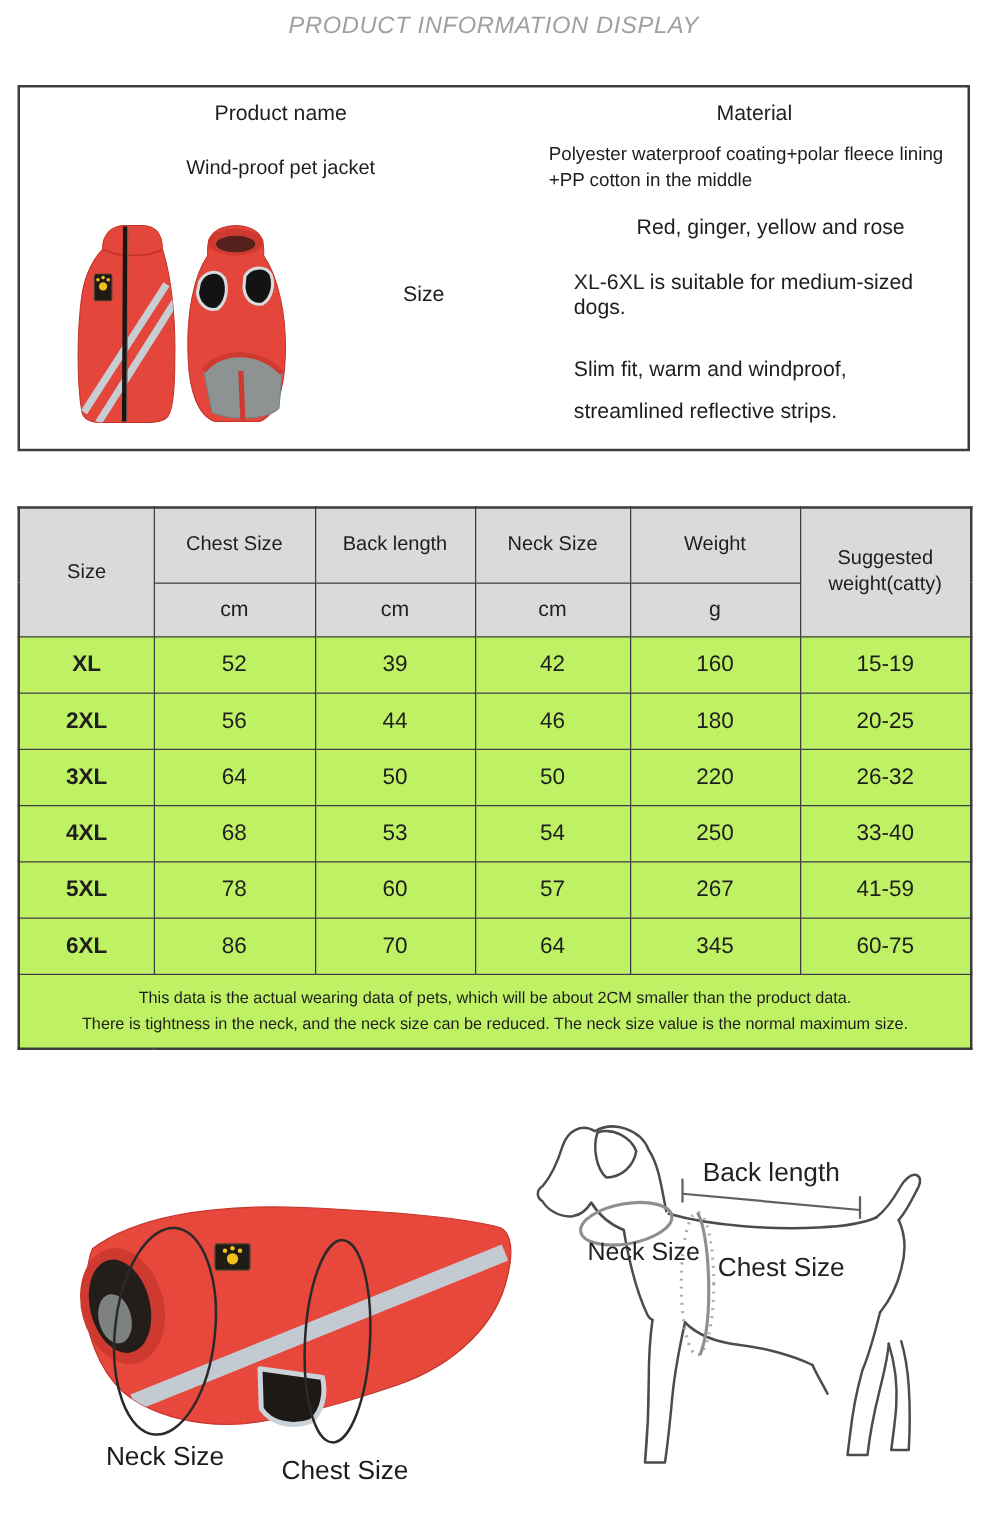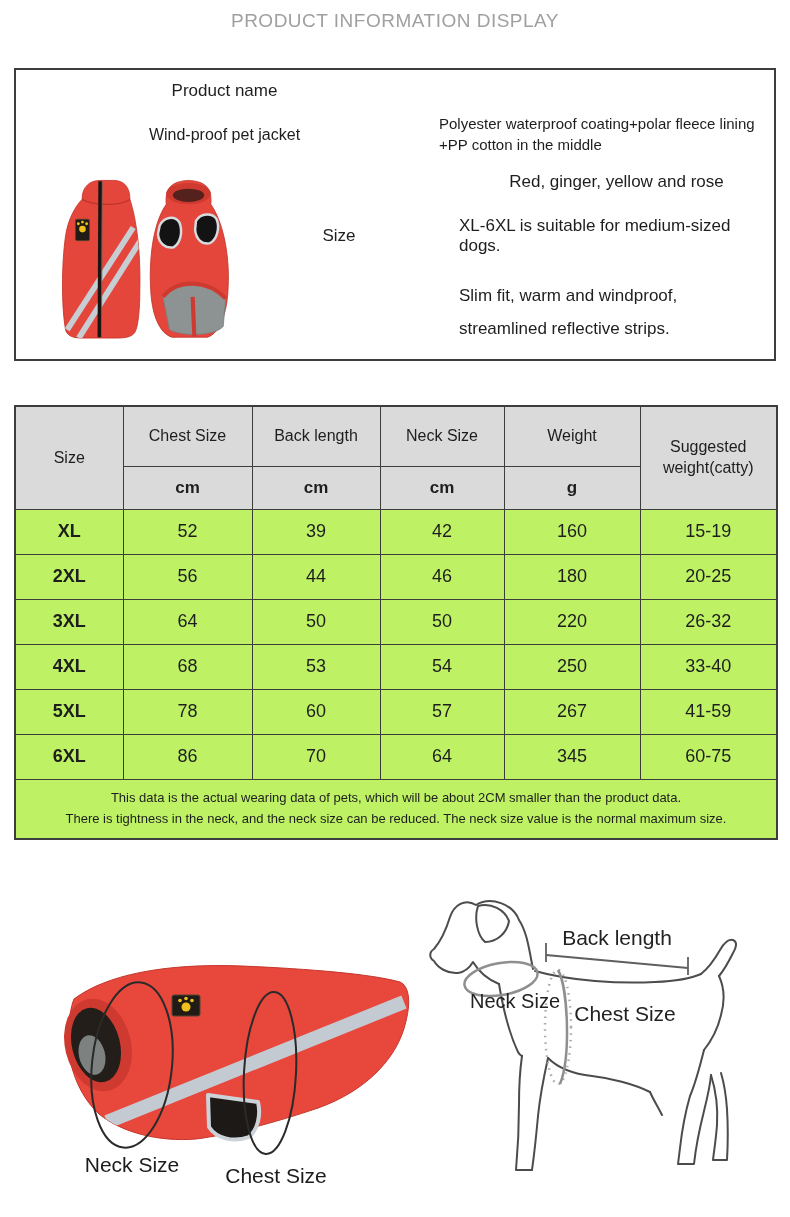--- a/index.html
+++ b/index.html
@@ -1,19 +1,19 @@
 <!DOCTYPE html>
 <html><head>
 <meta charset="utf-8">
 <style>
   html,body{margin:0;padding:0;background:#fff;}
   .page{position:relative;width:790px;height:1217px;background:#fff;overflow:hidden;
         font-family:"Liberation Sans",sans-serif;color:#1e1e1e;}
   .title{position:absolute;top:10px;left:0;width:790px;text-align:center;
-         font-size:19px;letter-spacing:.5px;color:#a0a0a0;font-weight:400;}
+         font-size:19px;letter-spacing:.5px;color:#a0a0a0;font-weight:400;font-style:italic;}
 
   
   .t1{position:absolute;left:14px;top:68px;width:762px;box-sizing:border-box;
       display:grid;grid-template-columns:229px 152px 377px;
       grid-template-rows:42px 45px 50px 58px 94px;
       border:2px solid #3d3d3d;background:#fff;}
   .t1 .cell{display:flex;align-items:center;justify-content:center;box-sizing:border-box;
             border-color:#3d3d3d;border-style:solid;border-width:0;margin-left:36px;}
   .c-pn{grid-column:1/3;grid-row:1;border-right-width:1px;border-bottom-width:1px;font-size:17px;}
   .c-mat{grid-column:3;grid-row:1;border-bottom-width:1px;font-size:17px;}
@@ -31,21 +31,21 @@
   .c-val3{grid-column:3;grid-row:5;justify-content:flex-start;padding-left:26px;
           padding-right:34px;font-size:17px;line-height:1.95;}
 
   
   .t2{position:absolute;left:14px;top:405px;width:762px;border-collapse:collapse;
       table-layout:fixed;border:2px solid #3d3d3d;}
   .t2 th,.t2 td{border:1px solid #3d3d3d;text-align:center;vertical-align:middle;
                 padding:0;box-sizing:border-box;}
   .t2 th{background:#dadada;font-weight:400;font-size:16px;}
   .t2 .hr1 th{height:60px;}
-  .t2 .hr2 th{height:43px;font-weight:700;font-size:17px;}
+  .t2 .hr2 th{height:43px;font-weight:400;font-size:17px;}
   .t2 td{height:45px;font-size:18px;background:#bef264;}
   .t2 td.sz{font-weight:700;font-size:18px;}
   .t2 th.wide{font-size:16px;line-height:1.3;padding:0 12px;}
   .t2 .foot td{height:60px;font-size:13px;line-height:1.6;padding:6px 8px;}
 
   .note-line{display:block;}
 
   
   .diagrams{position:absolute;left:0;top:887px;width:790px;height:330px;}
   .jacket-side{position:absolute;left:14px;top:58px;}
@@ -54,20 +54,21 @@
 </style>
 </head>
 <body>
 
 <div class="page">
 
   <div class="title">PRODUCT INFORMATION DISPLAY</div>
 
   <div class="t1">
     <div class="cell c-pn">Product name</div>
+    <div class="cell c-mat">Material</div>
     <div class="cell c-pv">Wind-proof pet jacket</div>
     <div class="cell c-mv">Polyester waterproof coating+polar fleece lining +PP cotton in the middle</div>
 
     <div class="cell c-img">
 
       <svg width="225" height="198" viewBox="0 0 229 198">
         <defs>
           <clipPath id="bodyL">
             <path d="M34,28 C34,12 44,5 56,5 L72,5 C84,5 92,12 92,28 C100,52 105,92 104,136 C104,162 102,182 98,189 C94,195 86,196 76,196 L34,196 C24,196 16,194 14,186 C9,158 9,108 14,72 C17,52 26,36 34,28 Z"></path>
           </clipPath>

